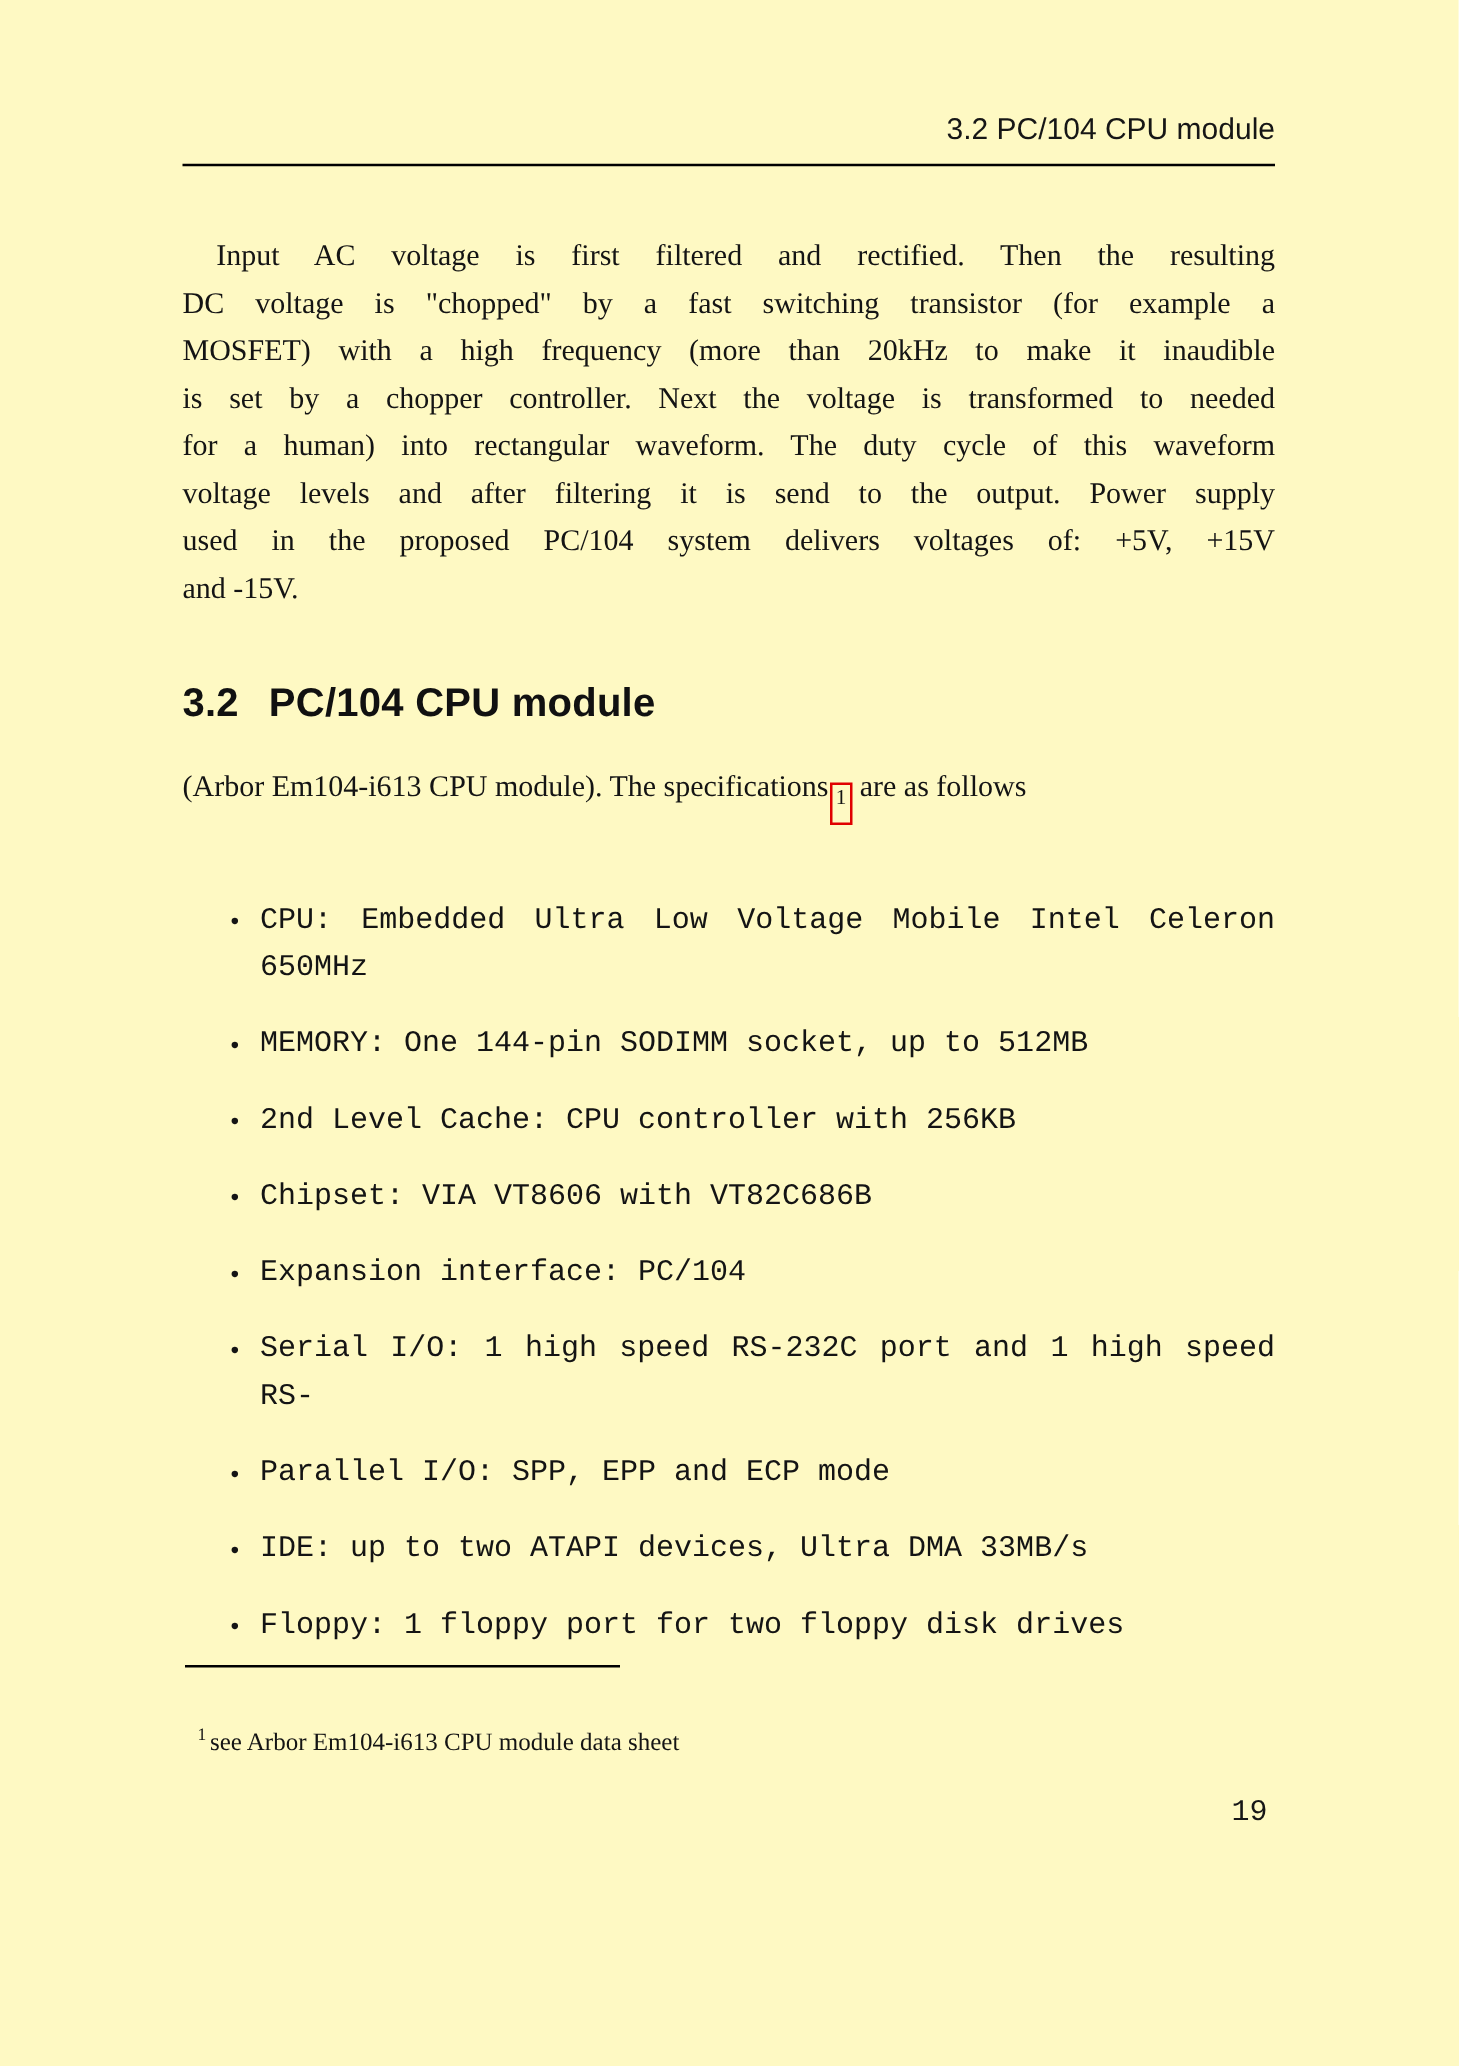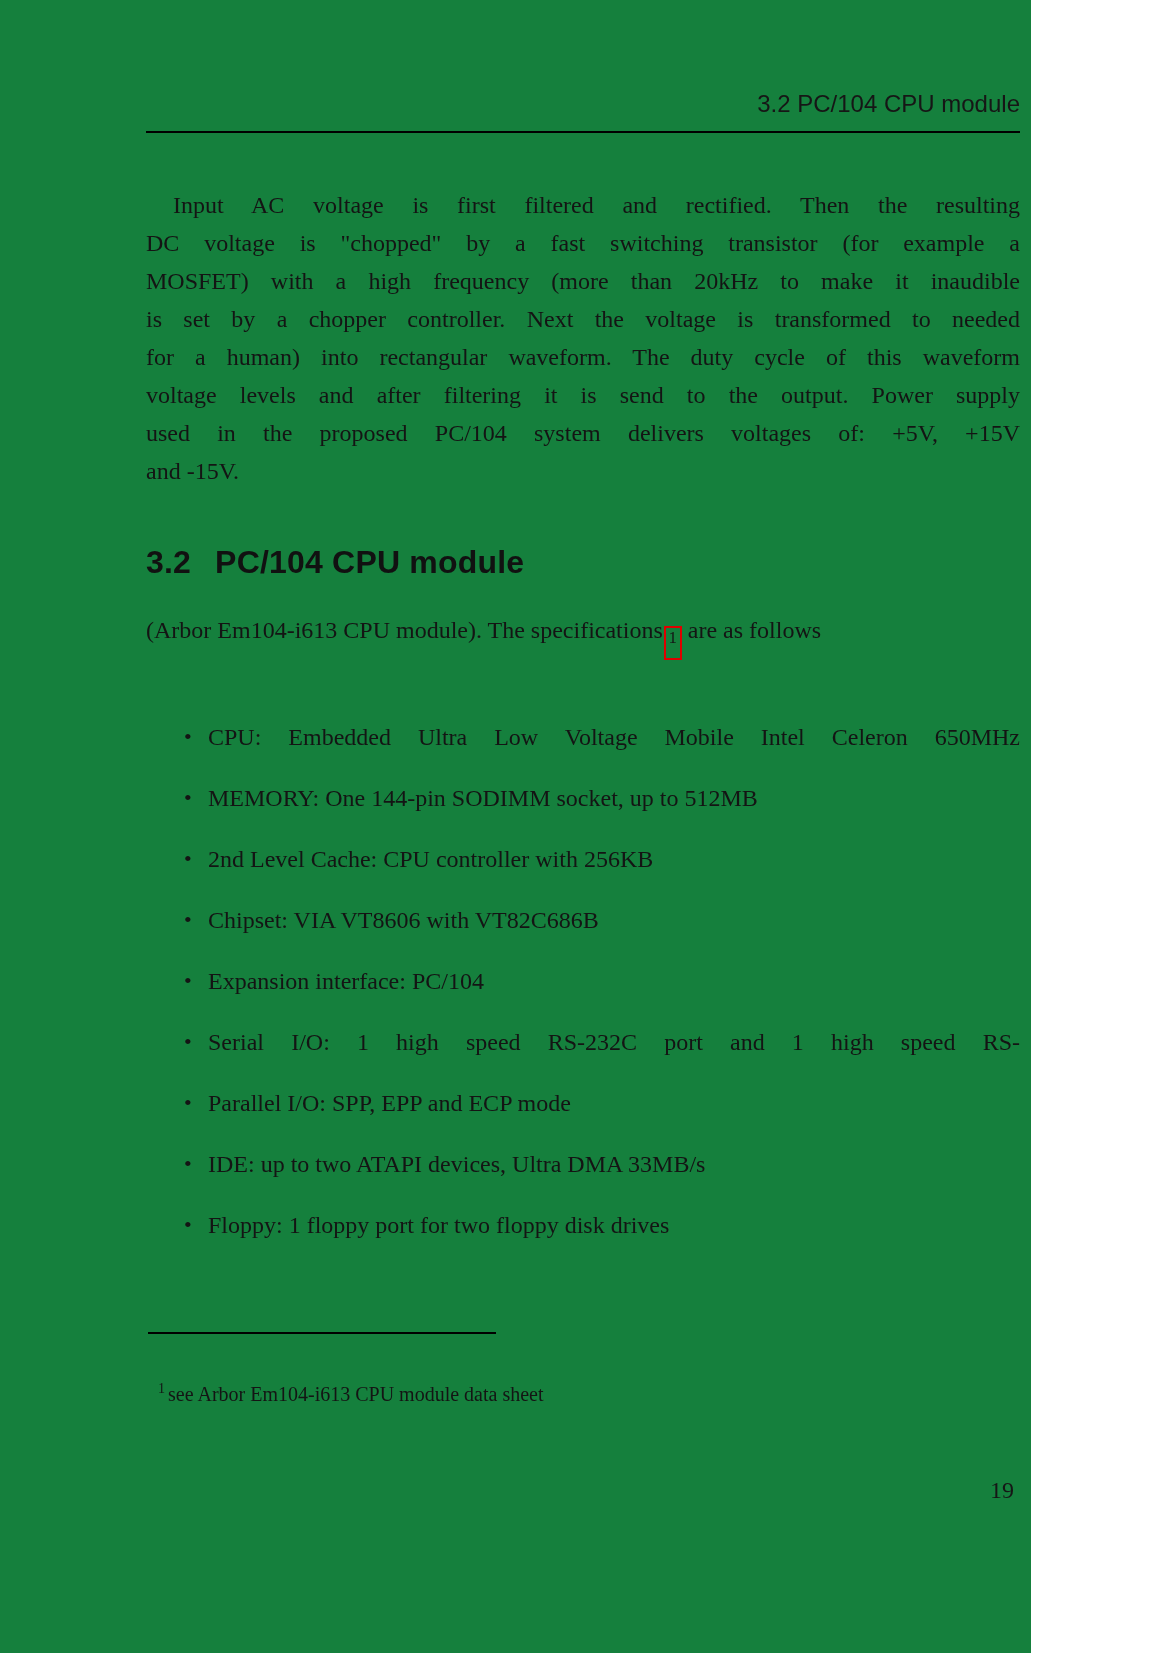--- a/index.html
+++ b/index.html
@@ -2,23 +2,23 @@
 <html><head>
 <meta charset="utf-8">
 <style>
   html, body {
     margin: 0;
     padding: 0;
     background: #ffffff;
   }
   .page {
     position: relative;
-    width: 1031px;
+    width: 1167px;
     height: 1653px;
-    background: #15803d;
+    background: #fef9c3;
     color: #141414;
     font-family: "Liberation Serif", "DejaVu Serif", serif;
     overflow: hidden;
   }
   
   .running-header {
     position: absolute;
     top: 90px;
     left: 146px;
     width: 874px;
@@ -99,21 +99,21 @@
   .spec-item {
     position: relative;
     padding-left: 62px;
   }
   .bullet {
     position: absolute;
     left: 38px;
     top: 0;
     font-size: 22px;
   }
-  .spec-line { width: 100%; }
+  .spec-line { width: 100%; font-family: Liberation Mono, monospace; }
   
   .footnote-rule {
     position: absolute;
     top: 1332px;
     left: 148px;
     width: 348px;
     height: 2px;
     background: #000000;
   }
   .footnote {
@@ -130,24 +130,23 @@
     font-size: 14px;
     margin-right: 3px;
   }
   
   .page-number {
     position: absolute;
     top: 1437px;
     left: 146px;
     width: 868px;
     text-align: right;
-    font-family: Liberation Serif, serif;
+    font-family: Liberation Mono, monospace;
     font-size: 24px;
     color: #161616;
-    margin-top: 40px;
   }
 </style>
 </head>
 <body>
 
 <div class="page">
 
   <div class="running-header">3.2 PC/104 CPU module</div>
   <div class="header-rule"></div>
 

